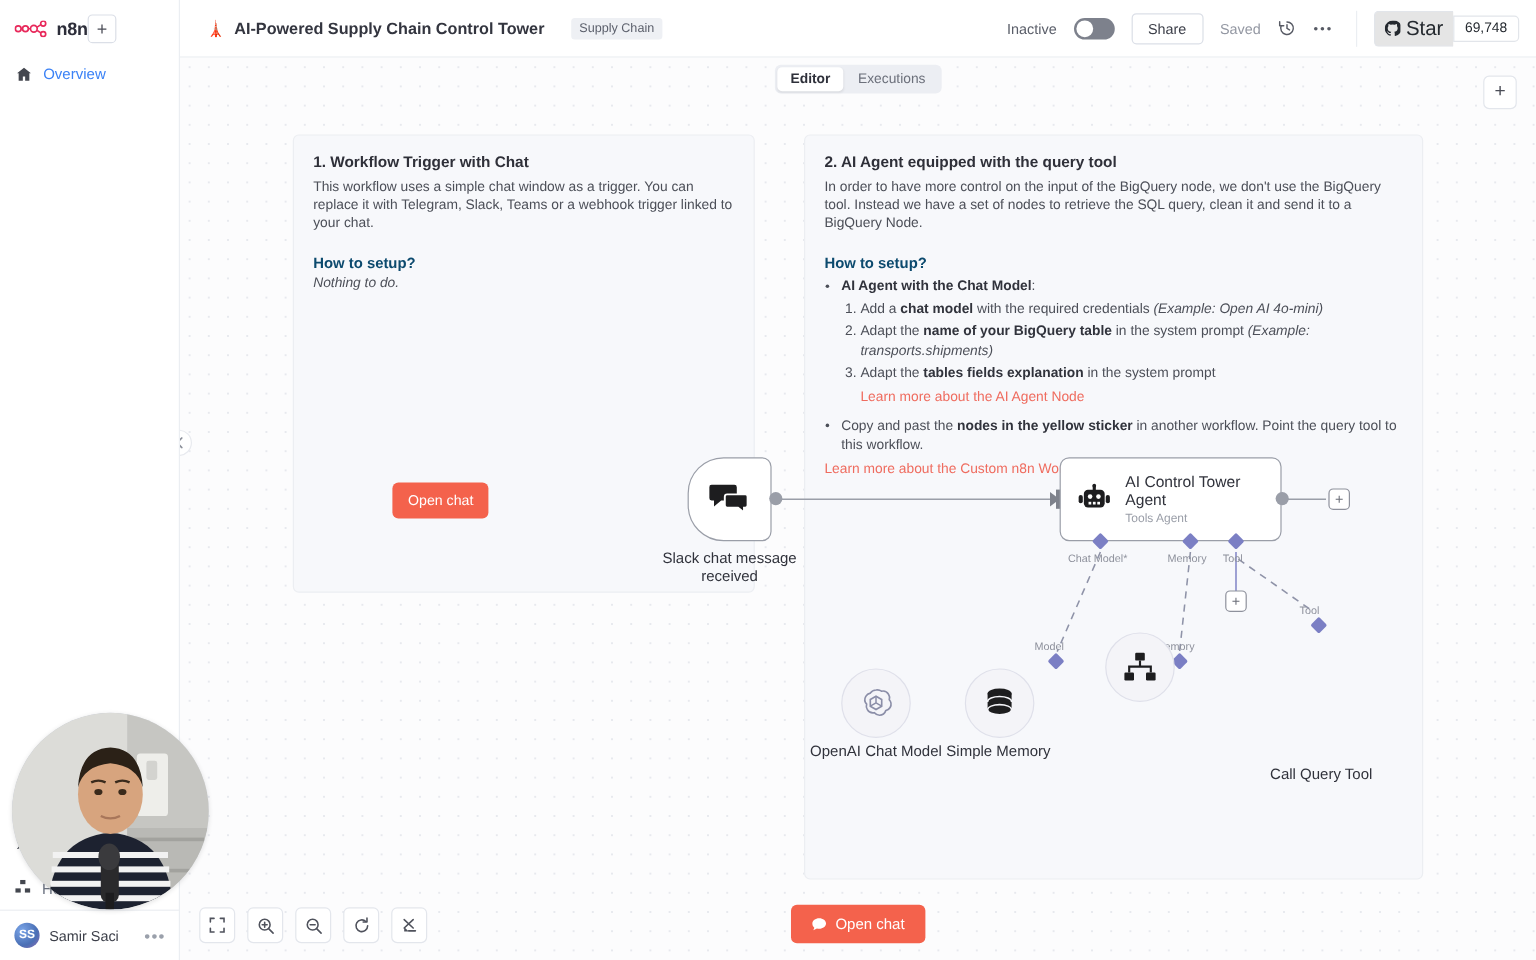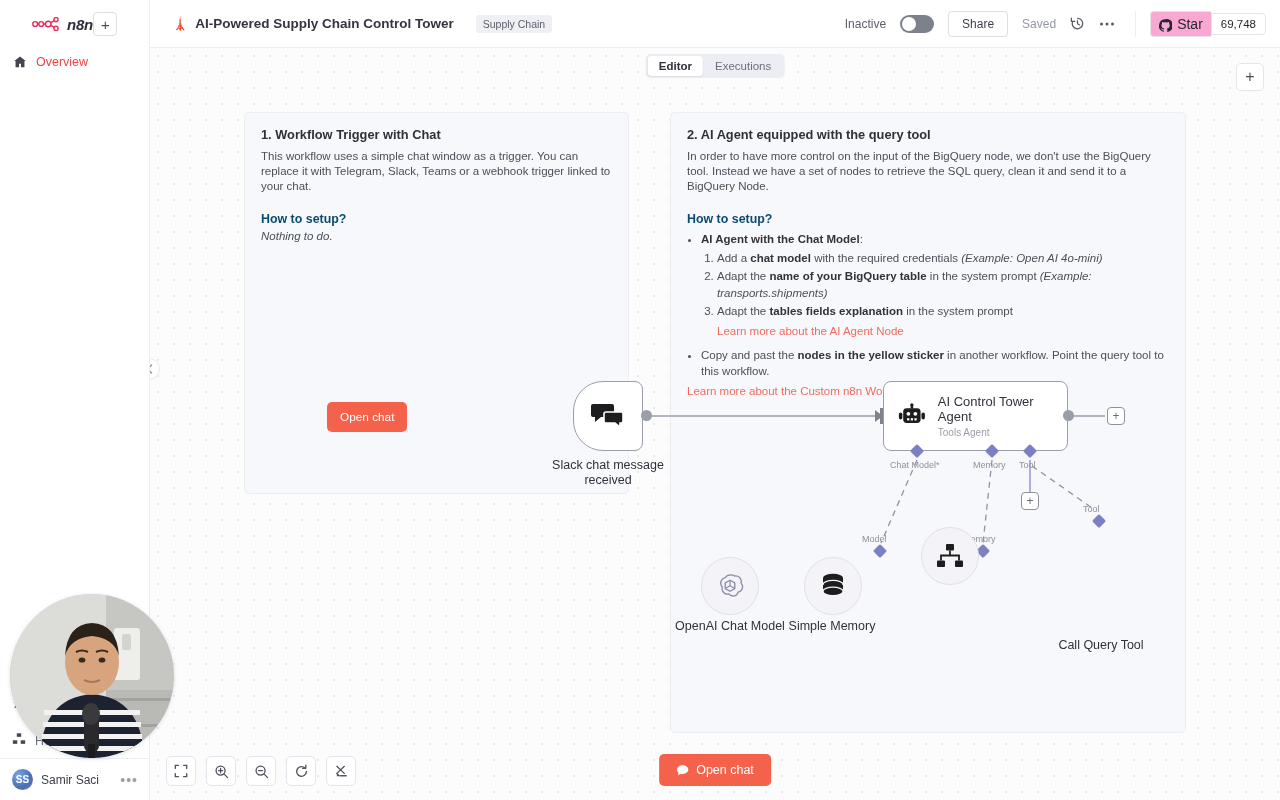--- a/index.html
+++ b/index.html
@@ -11,31 +11,31 @@
     -webkit-font-smoothing: antialiased;
   }
   #app { position: relative; width: 1280px; height: 800px; display: flex; }
 
   
   .sidebar {
     width: 150px; height: 800px; flex: 0 0 150px;
     background: #ffffff; border-right: 1px solid #ebeef2;
     position: relative; z-index: 5;
   }
-  .sb-top { padding: 12px 12px 0 12px; display: flex; align-items: center; justify-content: center; font-style: italic; }
+  .sb-top { padding: 12px 12px 0 12px; display: flex; align-items: center; justify-content: flex-start; }
   .logo-wrap { display: flex; align-items: center; gap: 5px; }
   .logo-text { font-size: 15px; font-weight: 700; color: #2d2e3a; letter-spacing: -.2px; }
   .plus-sq {
     width: 24px; height: 24px; border: 1px solid #dbdfe7; border-radius: 4px;
     background: #fff; display: flex; align-items: center; justify-content: center;
     color: #4b4d57; font-size: 15px; line-height: 1; cursor: pointer;
   }
   .sb-item {
     display: flex; align-items: center; gap: 9px;
-    padding: 7px 12px; margin-top: 12px; color: #ef4444; font-size: 12.5px; cursor: pointer;
+    padding: 7px 12px; margin-top: 12px; color: #3b82f6; font-size: 12.5px; cursor: pointer;
   }
   .sb-item .ico { width: 15px; display: flex; justify-content: center; color: #44474f; }
   .sb-lower { position: absolute; bottom: 0; left: 0; width: 150px; }
   .sb-item-lower {
     display: flex; align-items: center; gap: 9px;
     padding: 9px 12px; color: #6b7280; font-size: 12.5px; cursor: pointer;
   }
   .sb-user {
     display: flex; align-items: center; gap: 8px; padding: 10px 12px;
     border-top: 1px solid #ebeef2;
@@ -83,23 +83,23 @@
     border: 1px solid #dbdfe7; background: #fff; border-radius: 4px;
     font-size: 12px; color: #3c3f49; padding: 5px 13px; cursor: pointer;
     font-family: "Liberation Sans", sans-serif;
   }
   .saved-label { font-size: 12px; color: #9498a3; }
   .hdr-ico { color: #575a64; cursor: pointer; display: flex; align-items: center; }
   .gh-wrap {
     display: flex; align-items: center; margin-left: 6px; border-left: 1px solid #ebeef2; padding-left: 14px;
   }
   .gh-star {
-    display: flex; align-items: flex-end; gap: 5px; background: #f9a8d4;
+    display: flex; align-items: center; gap: 5px; background: #e5e5e5;
     border: 1px solid #e2e5ea; border-right: none; border-radius: 4px 0 0 4px;
-    padding: 4px 8px; font-size: 14px; color: #24292f; cursor: pointer;
+    padding: 4px 8px; font-size: 17px; color: #24292f; cursor: pointer;
   }
   .gh-count {
     background: #fff; border: 1px solid #e2e5ea; border-radius: 0 4px 4px 0;
     padding: 4px 9px; font-size: 11.5px; color: #24292f;
   }
 
   
   .tabs {
     position: absolute; top: 54px; left: 50%; transform: translateX(-50%);
     background: #eceef3; border-radius: 5px; padding: 2px; display: flex; gap: 1px; z-index: 25;

